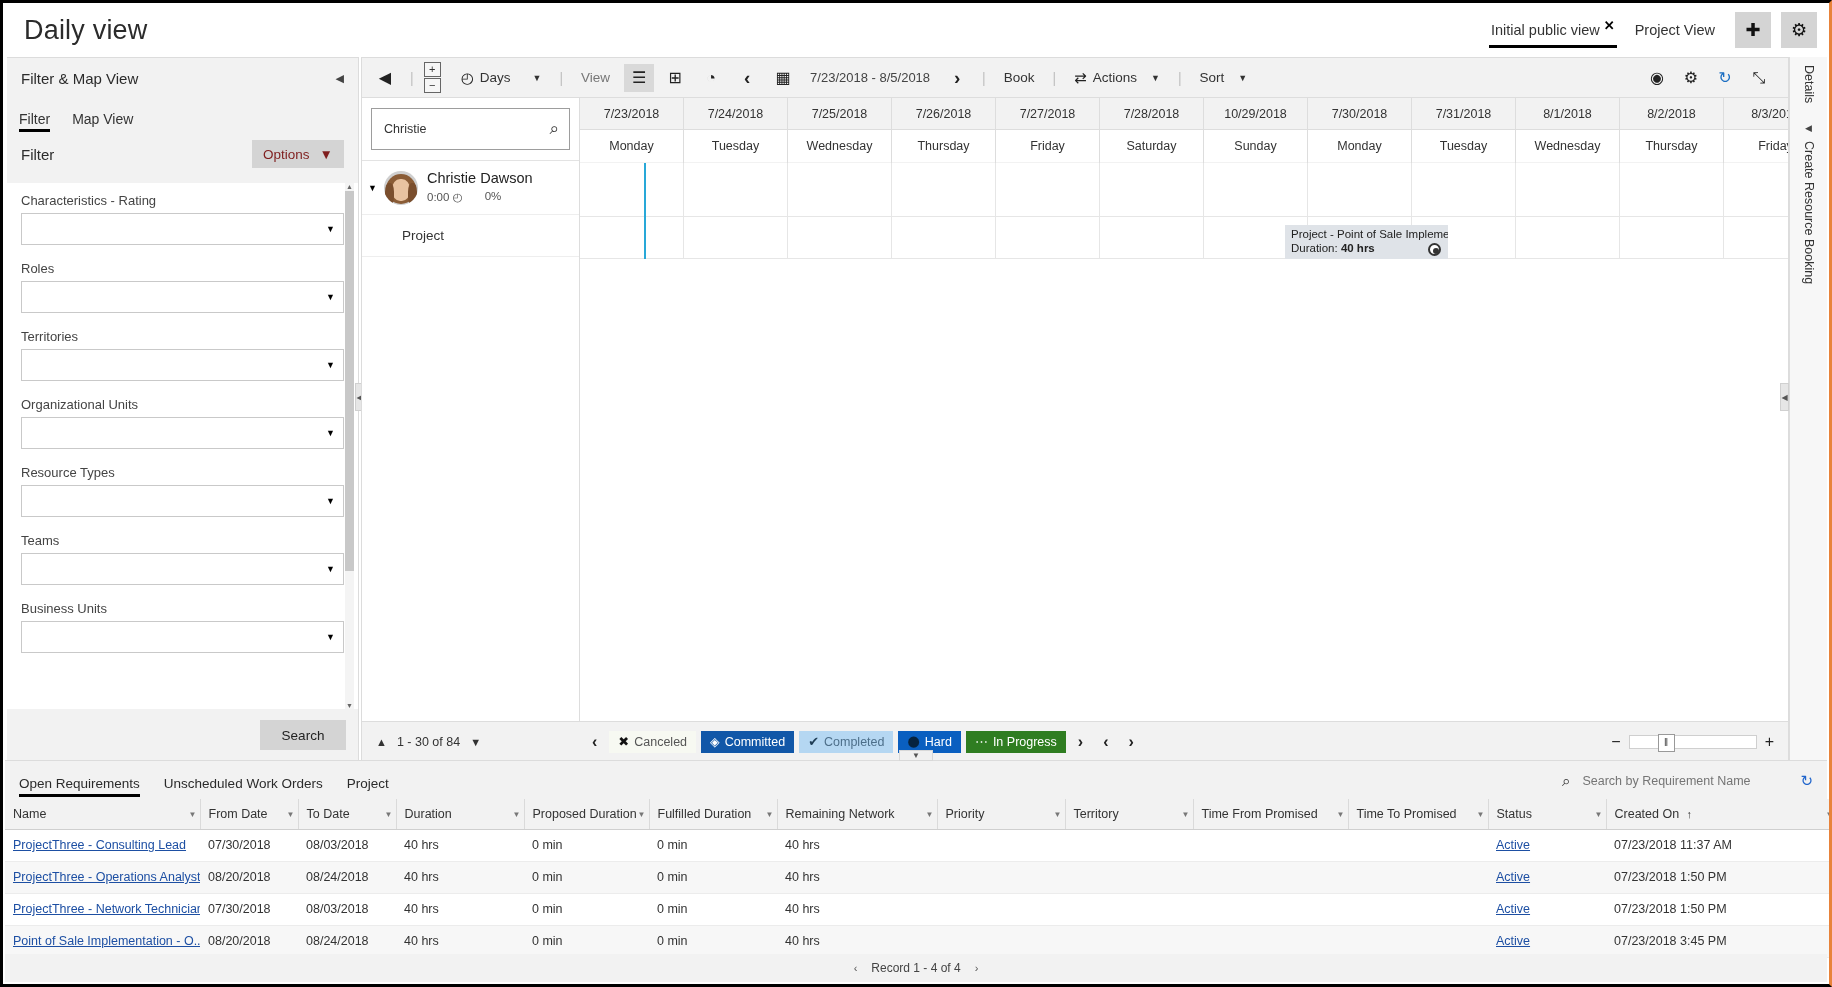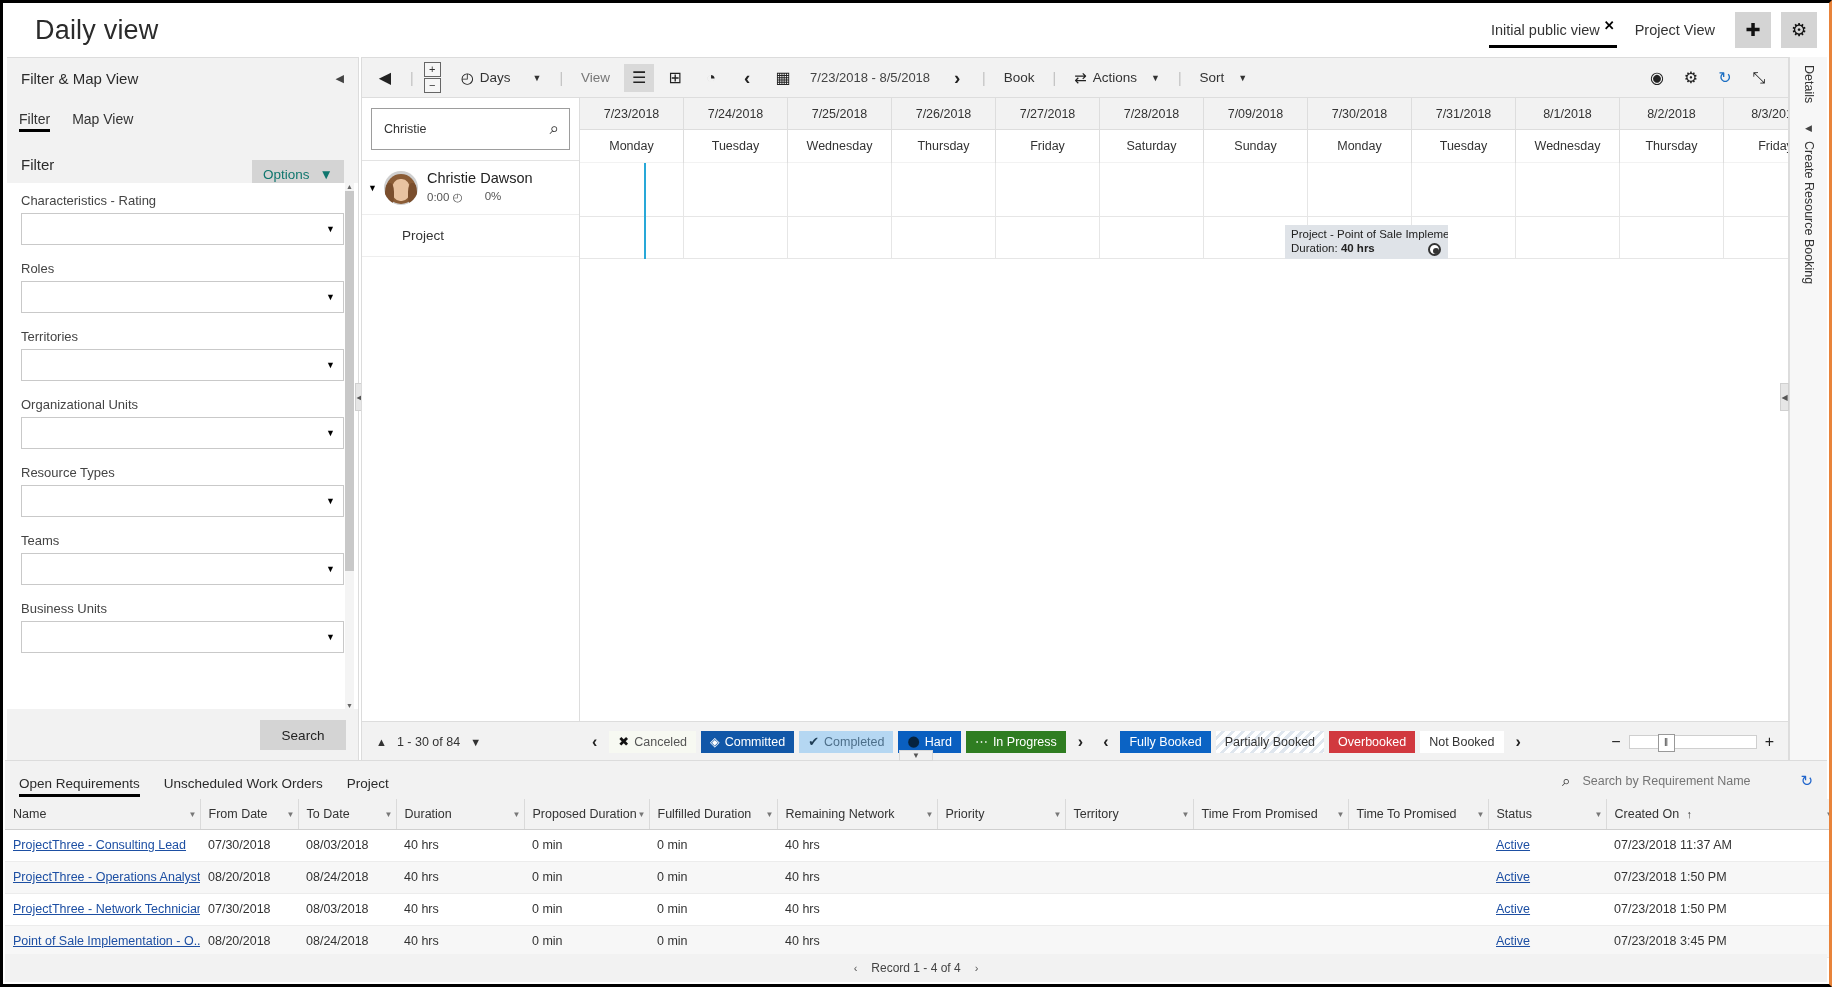--- a/index.html
+++ b/index.html
@@ -24,21 +24,21 @@
   }
 
   
   .topbar {
     position: absolute; left: 0; top: 0; right: 0; height: 54px;
     background: #fff;
     display: flex; align-items: center;
   }
   .page-title {
     font-size: 27px; font-weight: 400; color: #2b2b2b;
-    margin-left: 32px; letter-spacing: 0.2px;
+    margin-left: 21px; letter-spacing: 0.2px;
   }
   .topbar-right {
     margin-left: auto; display: flex; align-items: center; height: 100%;
     padding-right: 12px;
   }
   .view-tab {
     position: relative; font-size: 14.5px; color: #333;
     padding: 2px 10px; height: 100%; display: flex; align-items: center;
     white-space: nowrap;
   }
@@ -75,21 +75,21 @@
     content: ""; position: absolute; left: 0; right: 0; bottom: 0;
     height: 3px; background: #000;
   }
   .fp-filterrow {
     display: flex; align-items: center; padding: 8px 14px 10px 14px;
   }
   .fp-filterrow .lbl { font-size: 15px; color: #2b2b2b; }
   .opt-btn {
     margin-left: auto; background: #d4d4d4; height: 28px; min-width: 92px;
     display: flex; align-items: center; justify-content: center;
-    font-size: 13.5px; color: #0f766e; gap: 10px; padding: 0 10px; margin-top: 20px;
+    font-size: 13.5px; color: #7f1d1d; gap: 10px; padding: 0 10px;
   }
   .fp-scrollwrap {
     position: absolute; left: 0; right: 0; top: 125px; bottom: 52px;
     background: #fff; overflow: hidden;
   }
   .fp-fields { padding: 10px 14px 0 14px; }
   .field { margin-bottom: 16px; }
   .field-label { font-size: 13px; color: #444; margin-bottom: 5px; }
   .field-input {
     height: 32px; border: 1px solid #c9c9c9; background: #fff;
@@ -538,21 +538,21 @@
           </div>
           <div class="gh-cell">
             <div class="gh-d1">7/27/2018</div>
             <div class="gh-d2">Friday</div>
           </div>
           <div class="gh-cell">
             <div class="gh-d1">7/28/2018</div>
             <div class="gh-d2">Saturday</div>
           </div>
           <div class="gh-cell">
-            <div class="gh-d1">7/09/2018</div>
+            <div class="gh-d1">10/29/2018</div>
             <div class="gh-d2">Sunday</div>
           </div>
           <div class="gh-cell">
             <div class="gh-d1">7/30/2018</div>
             <div class="gh-d2">Monday</div>
           </div>
           <div class="gh-cell">
             <div class="gh-d1">7/31/2018</div>
             <div class="gh-d2">Tuesday</div>
           </div>
@@ -649,34 +649,20 @@
           <span style="font-size:11px;color:#06233f">⬤</span>
           <span>Hard</span>
         </div>
         <div class="chip" style="background:#2f7d21;color:#fff">
           <span style="font-size:13px">⋯</span>
           <span>In Progress</span>
         </div>
       </div>
       <span class="lg-arrow">›</span>
       <span class="lg-arrow">‹</span>
-      <div class="legend">
-        <div class="chip" style="background:#0b63c4;color:#fff">
-          <span>Fully Booked</span>
-        </div>
-        <div class="chip" style="background:repeating-linear-gradient(135deg,#fff 0 4px,#dfe6ee 4px 7px);color:#333">
-          <span>Partially Booked</span>
-        </div>
-        <div class="chip" style="background:#d1393f;color:#fff">
-          <span>Overbooked</span>
-        </div>
-        <div class="chip" style="background:#fff;color:#333">
-          <span>Not Booked</span>
-        </div>
-      </div>
       <span class="lg-arrow">›</span>
       <div class="zoomctl">
         <span style="font-size:16px;color:#222">−</span>
         <div class="zoom-track">
           <div class="zoom-thumb">‖</div>
         </div>
         <span style="font-size:16px;color:#222">+</span>
       </div>
     </div>
   </div>

